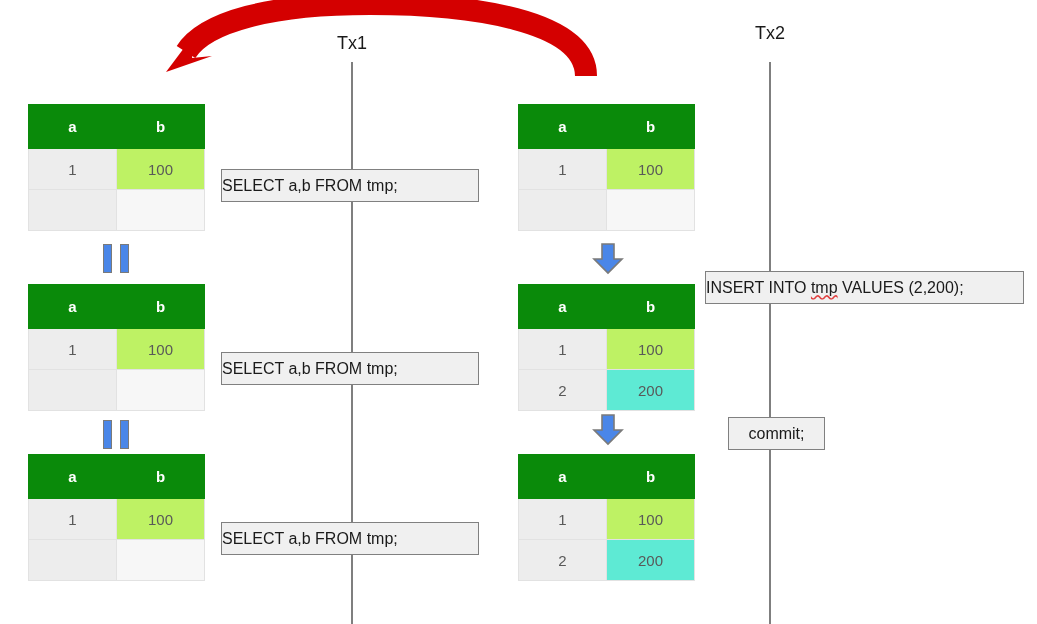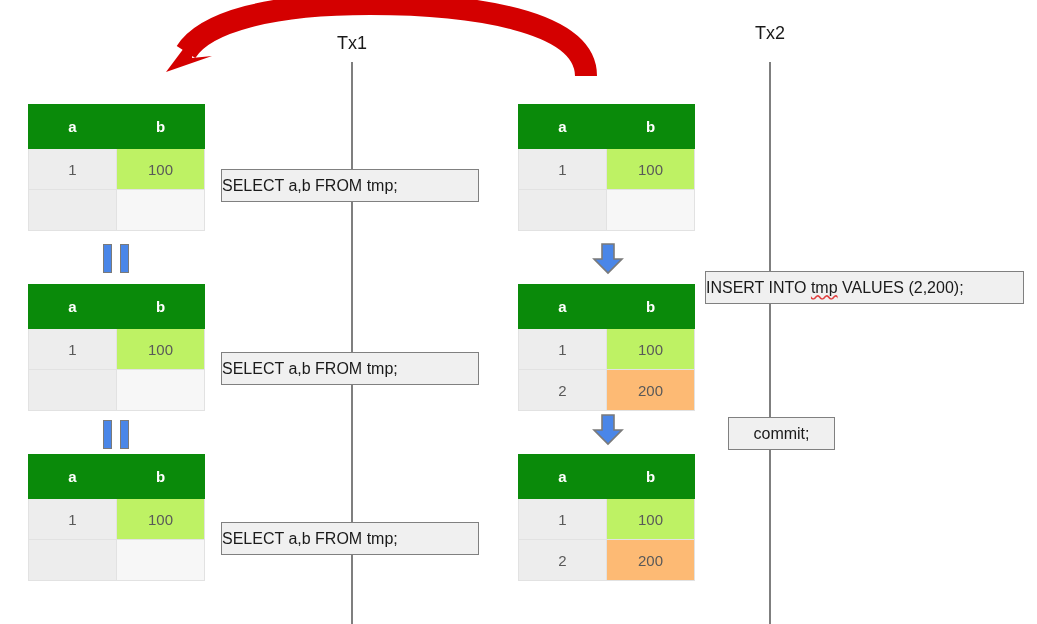--- a/index.html
+++ b/index.html
@@ -58,21 +58,21 @@
   }
   .dtable th.col-b { border-left: 1px solid #3aa03a; }
   .dtable td.cell-a {
     background: #ededed;
     color: #595959;
   }
   .dtable td.cell-b {
     background: #bef264;
     color: #595959;
   }
-  .dtable tr.alt td.cell-b { background: #fdba74; }
+  .dtable tr.alt td.cell-b { background: #5eead4; }
   .dtable tr.empty td.cell-a { background: #ededed; }
   .dtable tr.empty td.cell-b { background: #f7f7f7; }
 
   
   .sqlbox {
     position: absolute;
     background: #f0f0f0;
     border: 1px solid #808080;
     box-sizing: border-box;
     height: 33px;
@@ -257,15 +257,15 @@
     </table>
 
   <div class="sqlbox" style="left:221px; top:169px; width:258px;">SELECT a,b FROM tmp;</div>
 
   <div class="sqlbox" style="left:221px; top:352px; width:258px;">SELECT a,b FROM tmp;</div>
 
   <div class="sqlbox" style="left:221px; top:522px; width:258px;">SELECT a,b FROM tmp;</div>
 
   <div class="sqlbox" style="left:705px; top:231px; width:319px;margin-top:40px;"><span>INSERT INTO </span><span class="squiggle">tmp</span><span> VALUES (2,200);</span></div>
 
-  <div class="sqlbox center" style="left:728px; top:417px; width:107px;">commit;</div>
+  <div class="sqlbox center" style="left:728px; top:417px; width:97px;">commit;</div>
 
 </div>
 
 </body></html>

